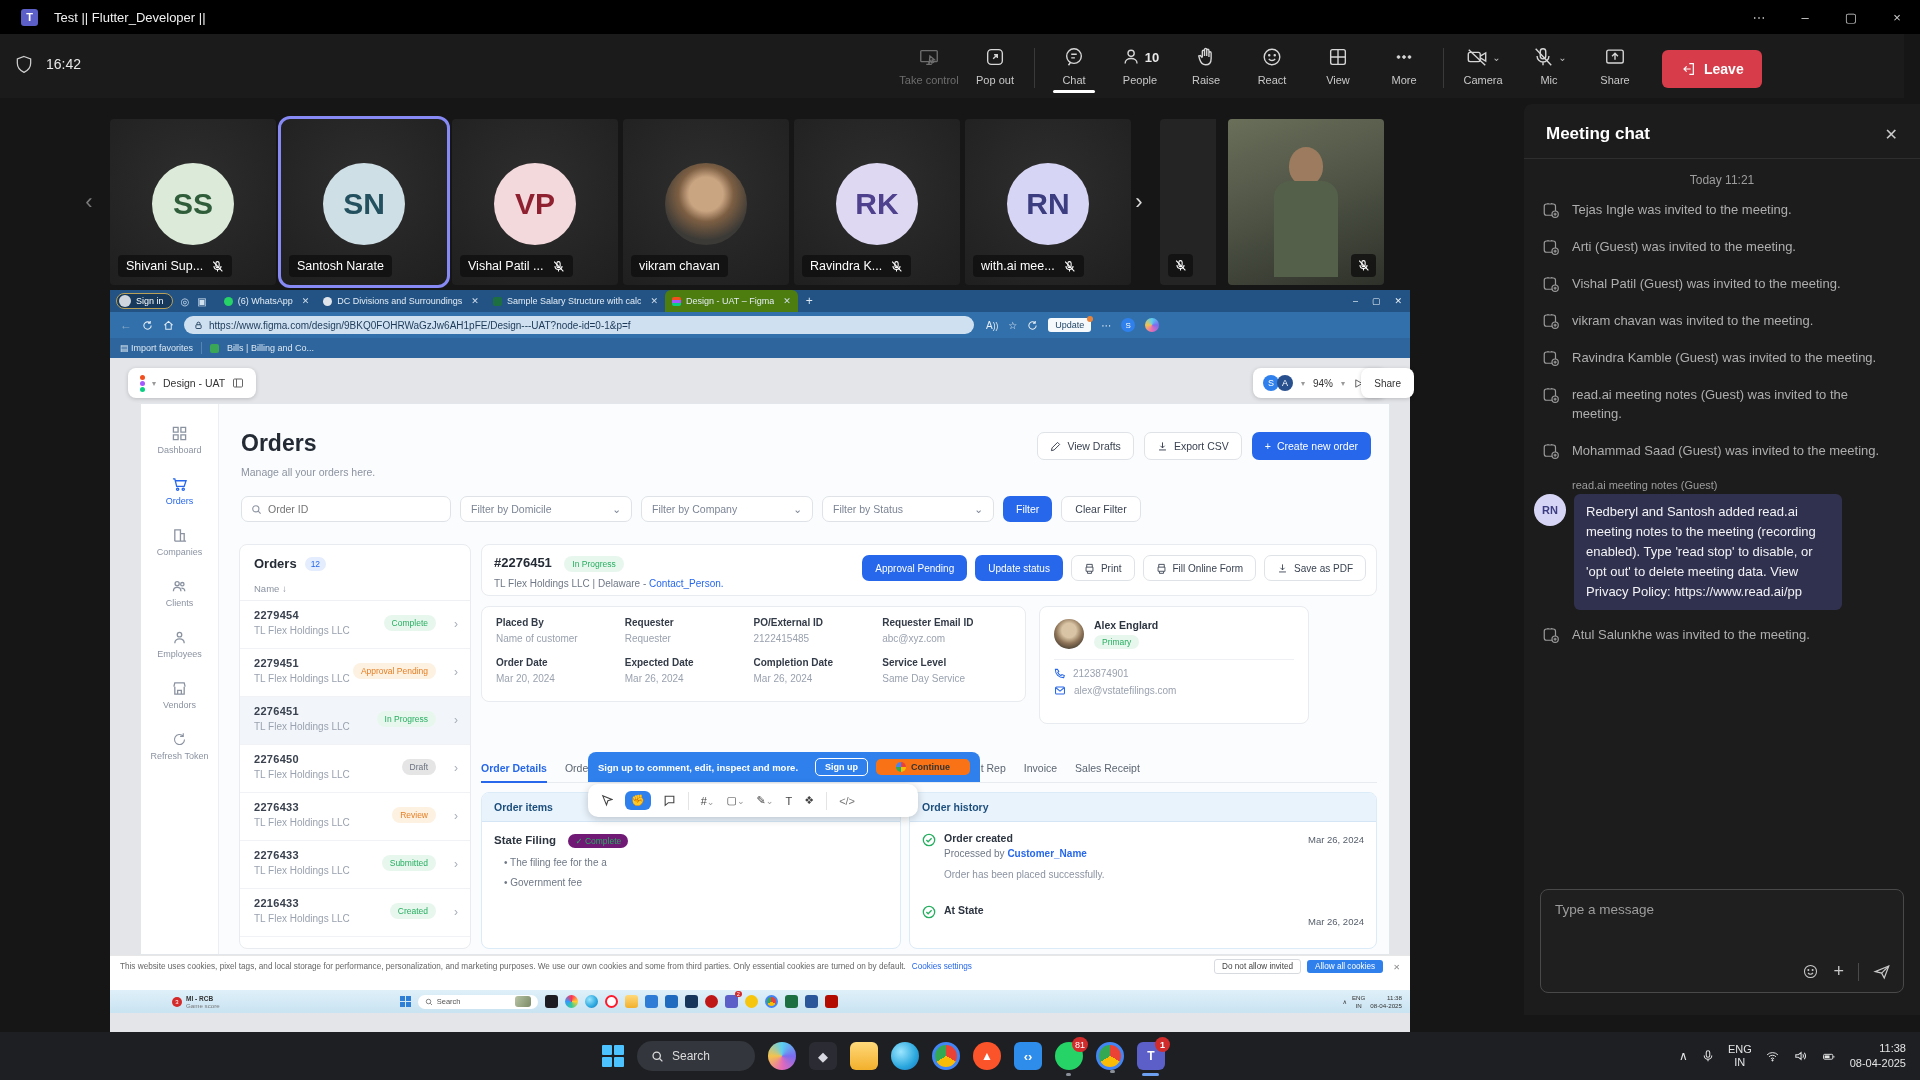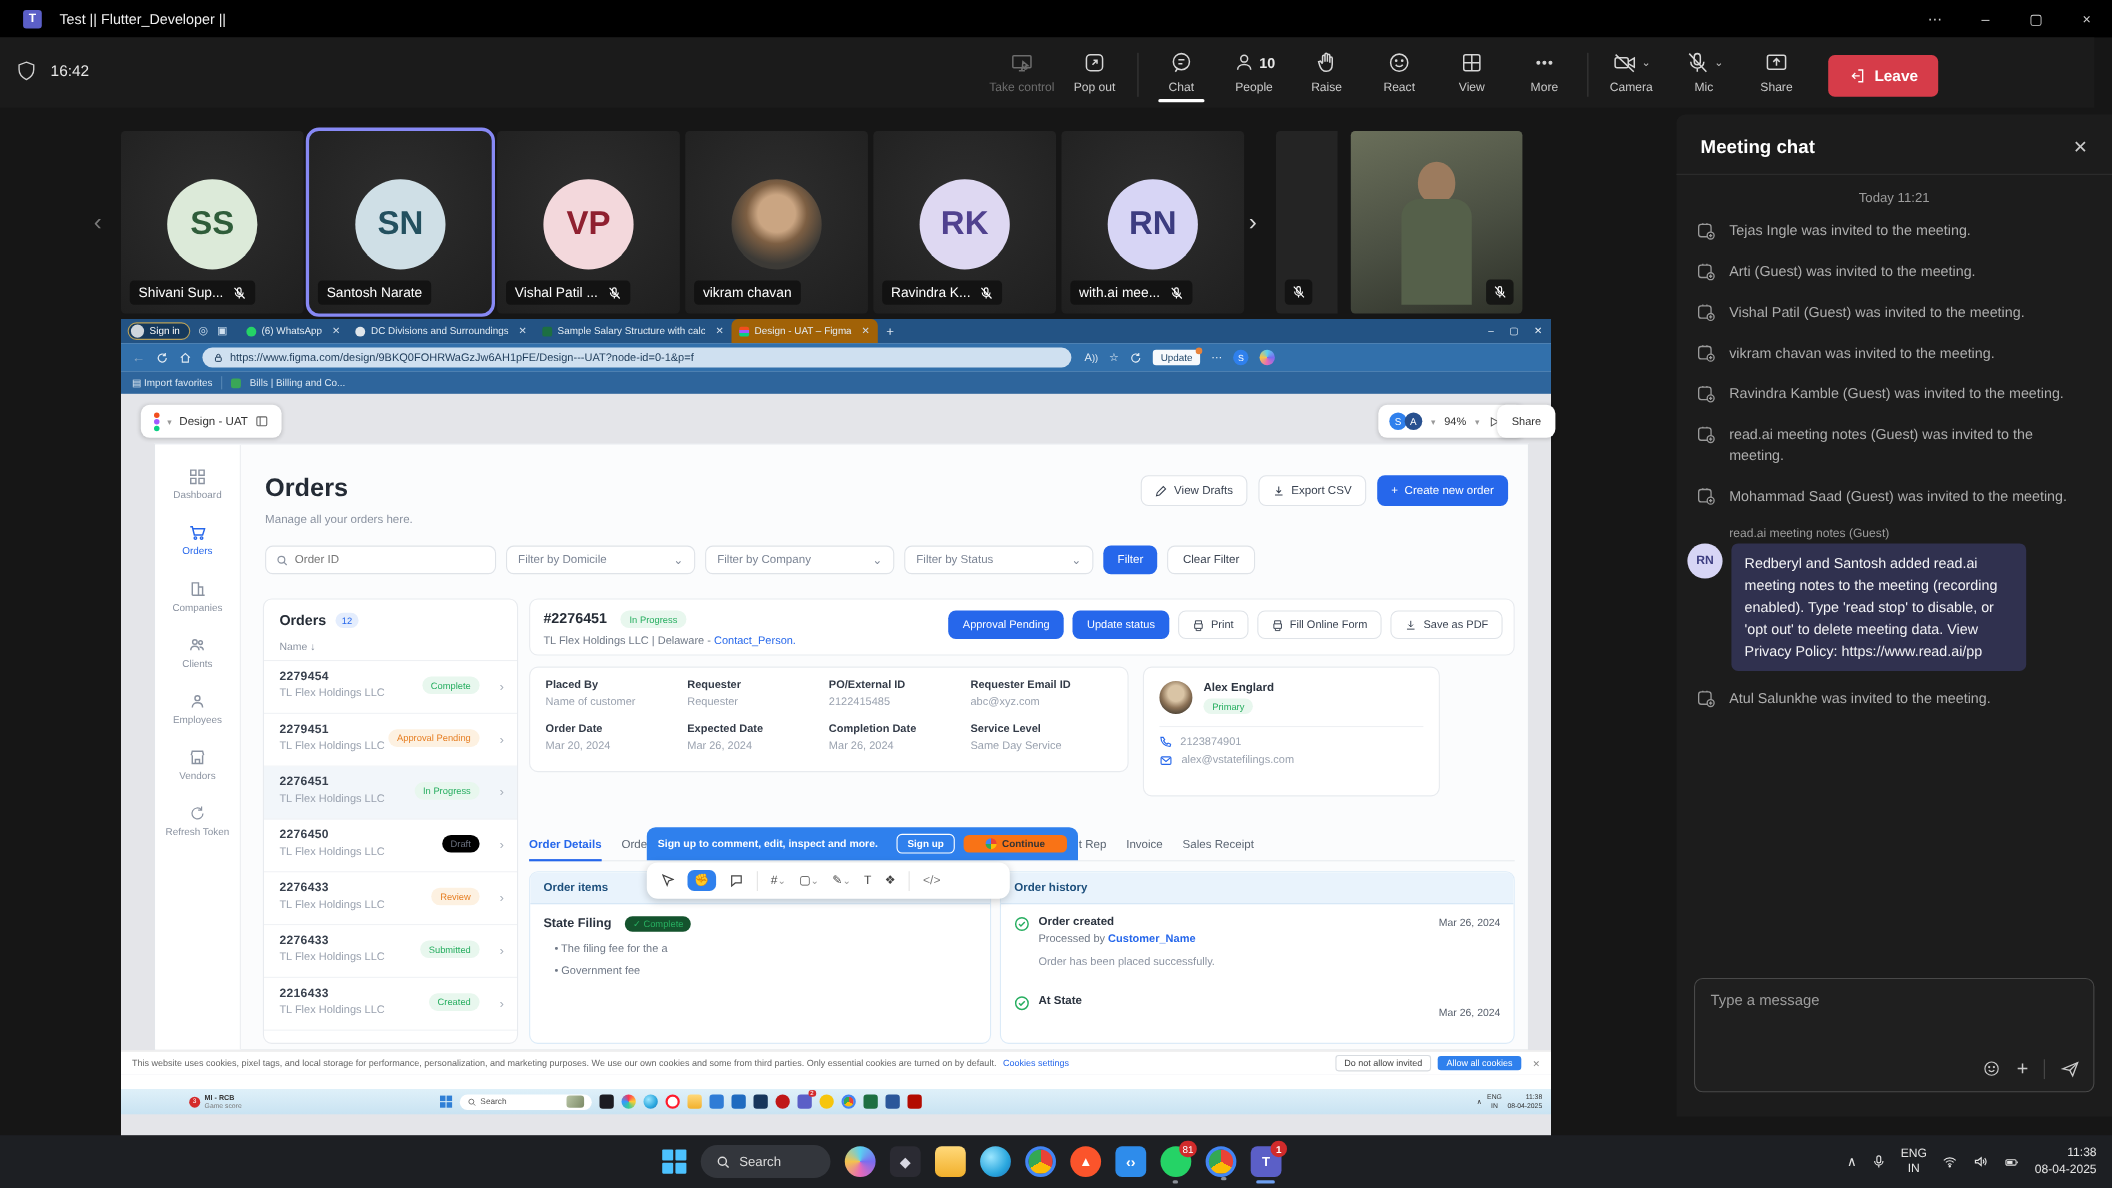--- a/index.html
+++ b/index.html
@@ -58,21 +58,21 @@
   
   .share { position:absolute; left:110px; top:290px; width:1300px; height:877px; background:#e4e5e9; }
   .tabstrip { position:absolute; left:0; top:0; width:1300px; height:22px; background:#235384; display:flex; align-items:center; color:#e8eef5; }
   .signin { display:flex; align-items:center; gap:5px; background:#16395c; border:1px solid #b9a15a; border-radius:10px;
     height:16px; padding:0 8px 0 2px; margin-left:6px; font-size:9px; color:#fff; }
   .signin .av { width:12px; height:12px; border-radius:50%; background:#cfd6dd; }
   .tsico { margin-left:8px; font-size:10px; color:#cfe0ef; }
   .btab { display:flex; align-items:center; gap:5px; height:22px; padding:0 7px; font-size:9px; color:#e3ecf4; max-width:190px; }
   .btab .fav { width:9px; height:9px; border-radius:2px; flex:none; }
   .btab .x { color:#cfdcea; margin-left:4px; font-size:9px; }
-  .btab.active { background:#a16207; border-radius:6px 6px 0 0; }
+  .btab.active { background:#4d7c0f; border-radius:6px 6px 0 0; }
   .btab .tl { white-space:nowrap; overflow:hidden; text-overflow:ellipsis; }
   .tabplus { margin-left:8px; color:#dfe9f2; font-size:12px; }
   .bwin { margin-left:auto; display:flex; gap:14px; padding-right:8px; font-size:9px; color:#e8f0f7; }
   .navbar { position:absolute; left:0; top:22px; width:1300px; height:26px; background:#3270ab; display:flex; align-items:center; }
   .navic { color:#dfeaf4; font-size:12px; margin-left:10px; }
   .navic.dim { color:#88a8c6; }
   .urlpill { display:flex; align-items:center; gap:6px; background:#cfe0f0; border-radius:11px; height:18px;
     margin-left:10px; padding:0 10px; width:790px; color:#1c3a58; font-size:10px; white-space:nowrap; overflow:hidden; }
   .nav-r { display:flex; align-items:center; gap:10px; margin-left:12px; color:#e6eef6; font-size:10px; }
   .updatebtn { position:relative; background:#f6f9fc; color:#23486b; border-radius:3px; font-size:9px; padding:2px 7px; display:flex; gap:4px; align-items:center; }
@@ -125,21 +125,21 @@
   .lchead .t { font-size:13px; font-weight:bold; color:#242b35; }
   .cntbadge { background:#e4edfd; color:#2667eb; font-size:8.5px; border-radius:8px; padding:2px 6px; }
   .lcol { padding:4px 14px 6px; font-size:9.5px; color:#8b93a1; border-bottom:1px solid #eef0f3; }
   .orow { position:relative; height:48px; border-bottom:1px solid #f0f2f5; padding:8px 14px; }
   .orow.sel { background:#f2f6fa; }
   .orow .id { font-size:11px; font-weight:bold; color:#39414e; letter-spacing:.3px; }
   .orow .co { font-size:10px; color:#9aa2af; margin-top:4px; }
   .badge { position:absolute; right:34px; top:14px; font-size:8.5px; padding:3px 8px; border-radius:9px; }
   .bg-green { background:#e8f7ee; color:#27ae60; }
   .bg-orange { background:#fdf1e1; color:#e67e22; }
-  .bg-gray { background:#000000; color:#6b7280; }
+  .bg-gray { background:#e5e5e5; color:#6b7280; }
   .orow .ar { position:absolute; right:12px; top:16px; color:#a7aeb9; font-size:12px; }
 
   .detail { position:absolute; left:262px; top:140px; width:896px; height:405px; }
   .dhead { position:absolute; left:0; top:0; width:896px; height:52px; background:#fff; border:1px solid #e8ebef; border-radius:8px; padding:8px 12px; }
   .dno { font-size:13px; font-weight:bold; color:#242b35; display:inline-block; }
   .dstat { display:inline-block; margin-left:8px; font-size:8.5px; padding:3px 8px; border-radius:9px; background:#e8f7ee; color:#27ae60; }
   .dsub { margin-top:6px; font-size:10px; color:#6f7886; }
   .dsub .lnk { color:#2667eb; }
   .dbtns { position:absolute; right:10px; top:10px; display:flex; gap:8px; }
   .dbtns .wpill { height:26px; font-size:10px; }
@@ -154,21 +154,21 @@
   .cbadge { display:inline-block; margin-top:4px; font-size:8.5px; padding:2px 8px; border-radius:9px; background:#e8f7ee; color:#27ae60; }
   .cdiv { clear:both; border-top:1px solid #eef0f3; margin:10px 0 8px; }
   .crow { display:flex; align-items:center; gap:8px; font-size:10px; color:#9aa2af; margin-top:6px; }
   .tabsrow { position:absolute; left:0; top:218px; display:flex; gap:18px; font-size:10.5px; color:#5c6673; width:896px; border-bottom:1px solid #e8ebef; padding-bottom:8px; }
   .tabsrow .tb.on { color:#2667eb; font-weight:bold; position:relative; }
   .tabsrow .tb.on::after { content:""; position:absolute; left:0; right:0; bottom:-9px; height:2px; background:#2667eb; }
   .panel { position:absolute; top:248px; background:#fff; border:1px solid #dcebf8; border-radius:8px; overflow:hidden; height:157px; }
   .panel .ph { background:#e9f3fc; border-bottom:1px solid #d4e6f6; color:#1d4f7c; font-size:10.5px; font-weight:bold; padding:8px 12px; }
   .p-items { left:0; width:420px; } .p-hist { left:428px; width:468px; }
   .itit { font-size:11.5px; font-weight:bold; color:#2c3440; display:inline-block; margin:12px 0 0 12px; }
-  .ibadge { display:inline-block; margin-left:8px; font-size:8.5px; padding:2px 7px; border-radius:9px; background:#14532d; color:#27ae60; }
+  .ibadge { display:inline-block; margin-left:8px; font-size:8.5px; padding:2px 7px; border-radius:9px; background:#701a75; color:#27ae60; }
   .ibul { font-size:10px; color:#6f7886; margin:9px 0 0 22px; }
   .hrow { padding:10px 12px 0; position:relative; }
   .hrow .ht { font-size:10.5px; font-weight:bold; color:#2c3440; margin-left:22px; }
   .hrow .hd { position:absolute; right:12px; top:12px; font-size:9.5px; color:#58606d; }
   .hrow .hby { font-size:10px; color:#6f7886; margin:4px 0 0 22px; }
   .hrow .hby b { color:#2667eb; font-weight:bold; }
   .hrow .hdesc { font-size:10px; color:#8b93a1; margin:10px 0 0 22px; }
   .gcheck { position:absolute; left:12px; top:11px; }
 
   

